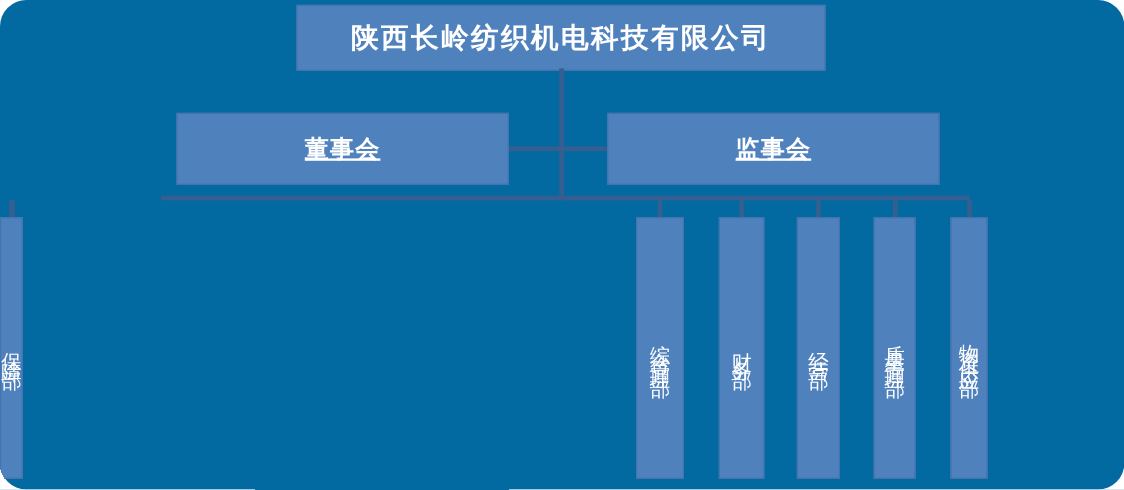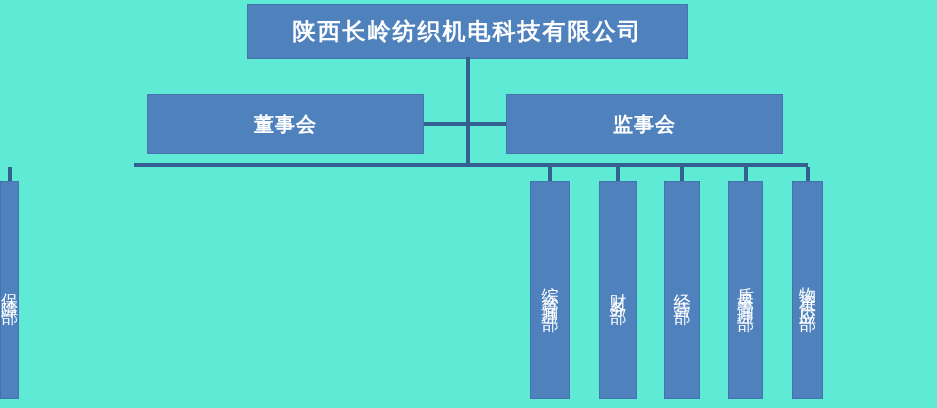--- a/index.html
+++ b/index.html
@@ -1,41 +1,42 @@
 <!DOCTYPE html>
 <html><head>
 <meta charset="utf-8">
 <style>
   html, body { margin: 0; padding: 0; background: #ffffff; }
   .canvas {
     position: relative;
     width: 937px;
     height: 408px;
-    background: #5eead4;
+    background: #0369a1;
     font-family: "Liberation Sans", sans-serif;
     overflow: hidden;
+    border-radius: 22px;
   }
   .box {
     position: absolute;
     background: #4F81BD;
     border: 1px solid #4374ae;
     box-sizing: border-box;
     color: #ffffff;
     display: flex;
     align-items: center;
     justify-content: center;
     text-align: center;
   }
   .root-box {
     left: 247px; top: 4px; width: 441px; height: 55px;
     font-size: 23px; font-weight: bold; letter-spacing: 2px;
   }
   .l2-box {
     top: 94px; width: 277px; height: 60px;
-    font-size: 20px; font-weight: bold; letter-spacing: 1px;
+    font-size: 20px; font-weight: bold; letter-spacing: 1px; text-decoration: underline;
   }
   .l2-left  { left: 147px; }
   .l2-right { left: 506px; justify-content: center; }
   .line { position: absolute; background: #365F91; }
   .v-center { left: 466px; top: 57px; width: 4px; height: 110px; }
   .h-cross  { left: 424px; top: 122px; width: 82px; height: 4px; }
   .h-dist   { left: 134px; top: 163px; width: 674px; height: 4px; }
   .dept {
     position: absolute;
     top: 181px;

